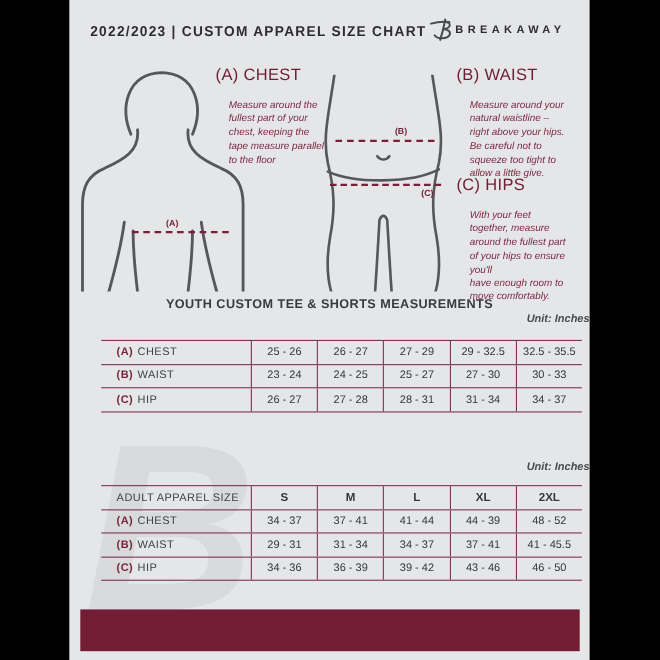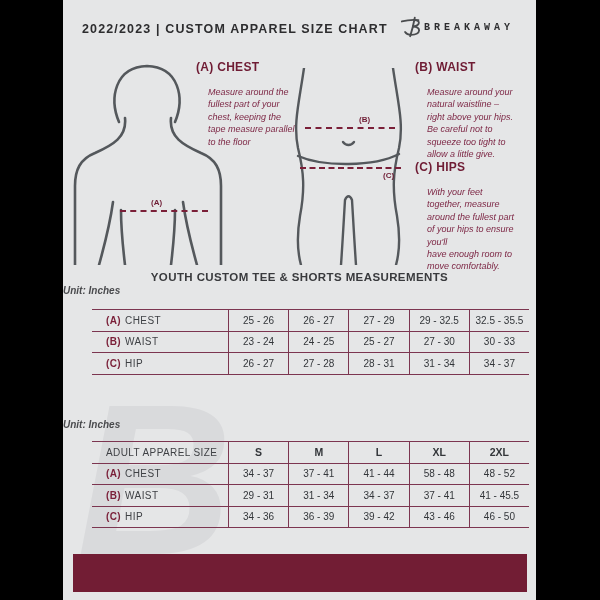--- a/index.html
+++ b/index.html
@@ -18,25 +18,25 @@
     font-size:215px; font-weight:bold; font-style:italic;
     color:#d9dadc; line-height:1; letter-spacing:-6px;
   }
   
   .doc-title {
     position:absolute; left:19px; top:21px;
     font-size:13px; font-weight:bold; color:#2d2d2f;
     letter-spacing:1.2px; transform:scaleX(0.96); transform-origin:left center;
     white-space:nowrap;
   }
-  .brand { position:absolute; right:22px; top:14px; display:flex; align-items:center; gap:0;font-family:Liberation Mono, monospace; }
+  .brand { position:absolute; right:22px; top:14px; display:flex; align-items:center; gap:0; }
   .brand-name { font-size:10px; font-weight:bold; color:#2d2d2f; letter-spacing:4px; }
   
   .instr { position:absolute; width:112px; }
-  .instr h3 { margin:0 0 6px 0; font-size:12px; font-weight:bold; color:#6f1c34; letter-spacing:0.3px; }
+  .instr h3 { margin:0 0 6px 0; font-size:15px; font-weight:normal; color:#6f1c34; letter-spacing:0.3px; }
   .instr p  { margin:12px; font-size:9px; font-style:italic; color:#7d2745; line-height:1.38; white-space:pre-line; }
   .instr-chest { left:133px; top:60px; }
   .instr-waist { left:352px; top:60px; }
   .instr-hips  { left:352px; top:160px; }
   
   .fig { position:absolute; }
   .fig-chest { left:10px; top:58px; }
   .fig-lower { left:228px; top:68px; }
   .dash { position:absolute; border-top:2px dashed #7a1f38; height:0; }
   .dash-a { left:57px;  top:210px; width:88px; }
@@ -45,21 +45,21 @@
   .fig-label { position:absolute; font-size:8px; font-weight:bold; color:#6f1c34; }
   .lbl-a { left:88px;  top:198px; }
   .lbl-b { left:296px; top:115px; }
   .lbl-c { left:320px; top:171px; }
   
   .sec-title {
     position:absolute; left:0; width:473px; text-align:center;
     font-size:11.5px; font-weight:bold; color:#393a3d; letter-spacing:0.4px;
   }
   .sec-unit {
-    position:absolute; left:0; width:473px; text-align:left;
+    position:absolute; left:0; width:473px; text-align:right;
     font-size:10px; font-style:italic; font-weight:bold; color:#4a4b4e;
   }
   
   .sizetable { position:absolute; left:29px; width:437px; }
   .tr { display:grid; grid-template-columns:136px repeat(5,1fr); border-top:1.5px solid #7c3550; }
   .tr:last-child { border-bottom:1.5px solid #7c3550; }
   .td {
     height:20.5px; display:flex; align-items:center; justify-content:center;
     font-size:10px; color:#33363a;
   }
@@ -188,21 +188,21 @@
           <div class="td sizehead">2XL</div>
         </div>
         <div class="tr">
           <div class="td labelcell">
               <span class="rowkey">(A)</span>
               <span>CHEST</span>
             </div>
           <div class="td">34 - 37</div>
           <div class="td">37 - 41</div>
           <div class="td">41 - 44</div>
-          <div class="td">58 - 48</div>
+          <div class="td">44 - 39</div>
           <div class="td">48 - 52</div>
         </div>
         <div class="tr">
           <div class="td labelcell">
               <span class="rowkey">(B)</span>
               <span>WAIST</span>
             </div>
           <div class="td">29 - 31</div>
           <div class="td">31 - 34</div>
           <div class="td">34 - 37</div>

